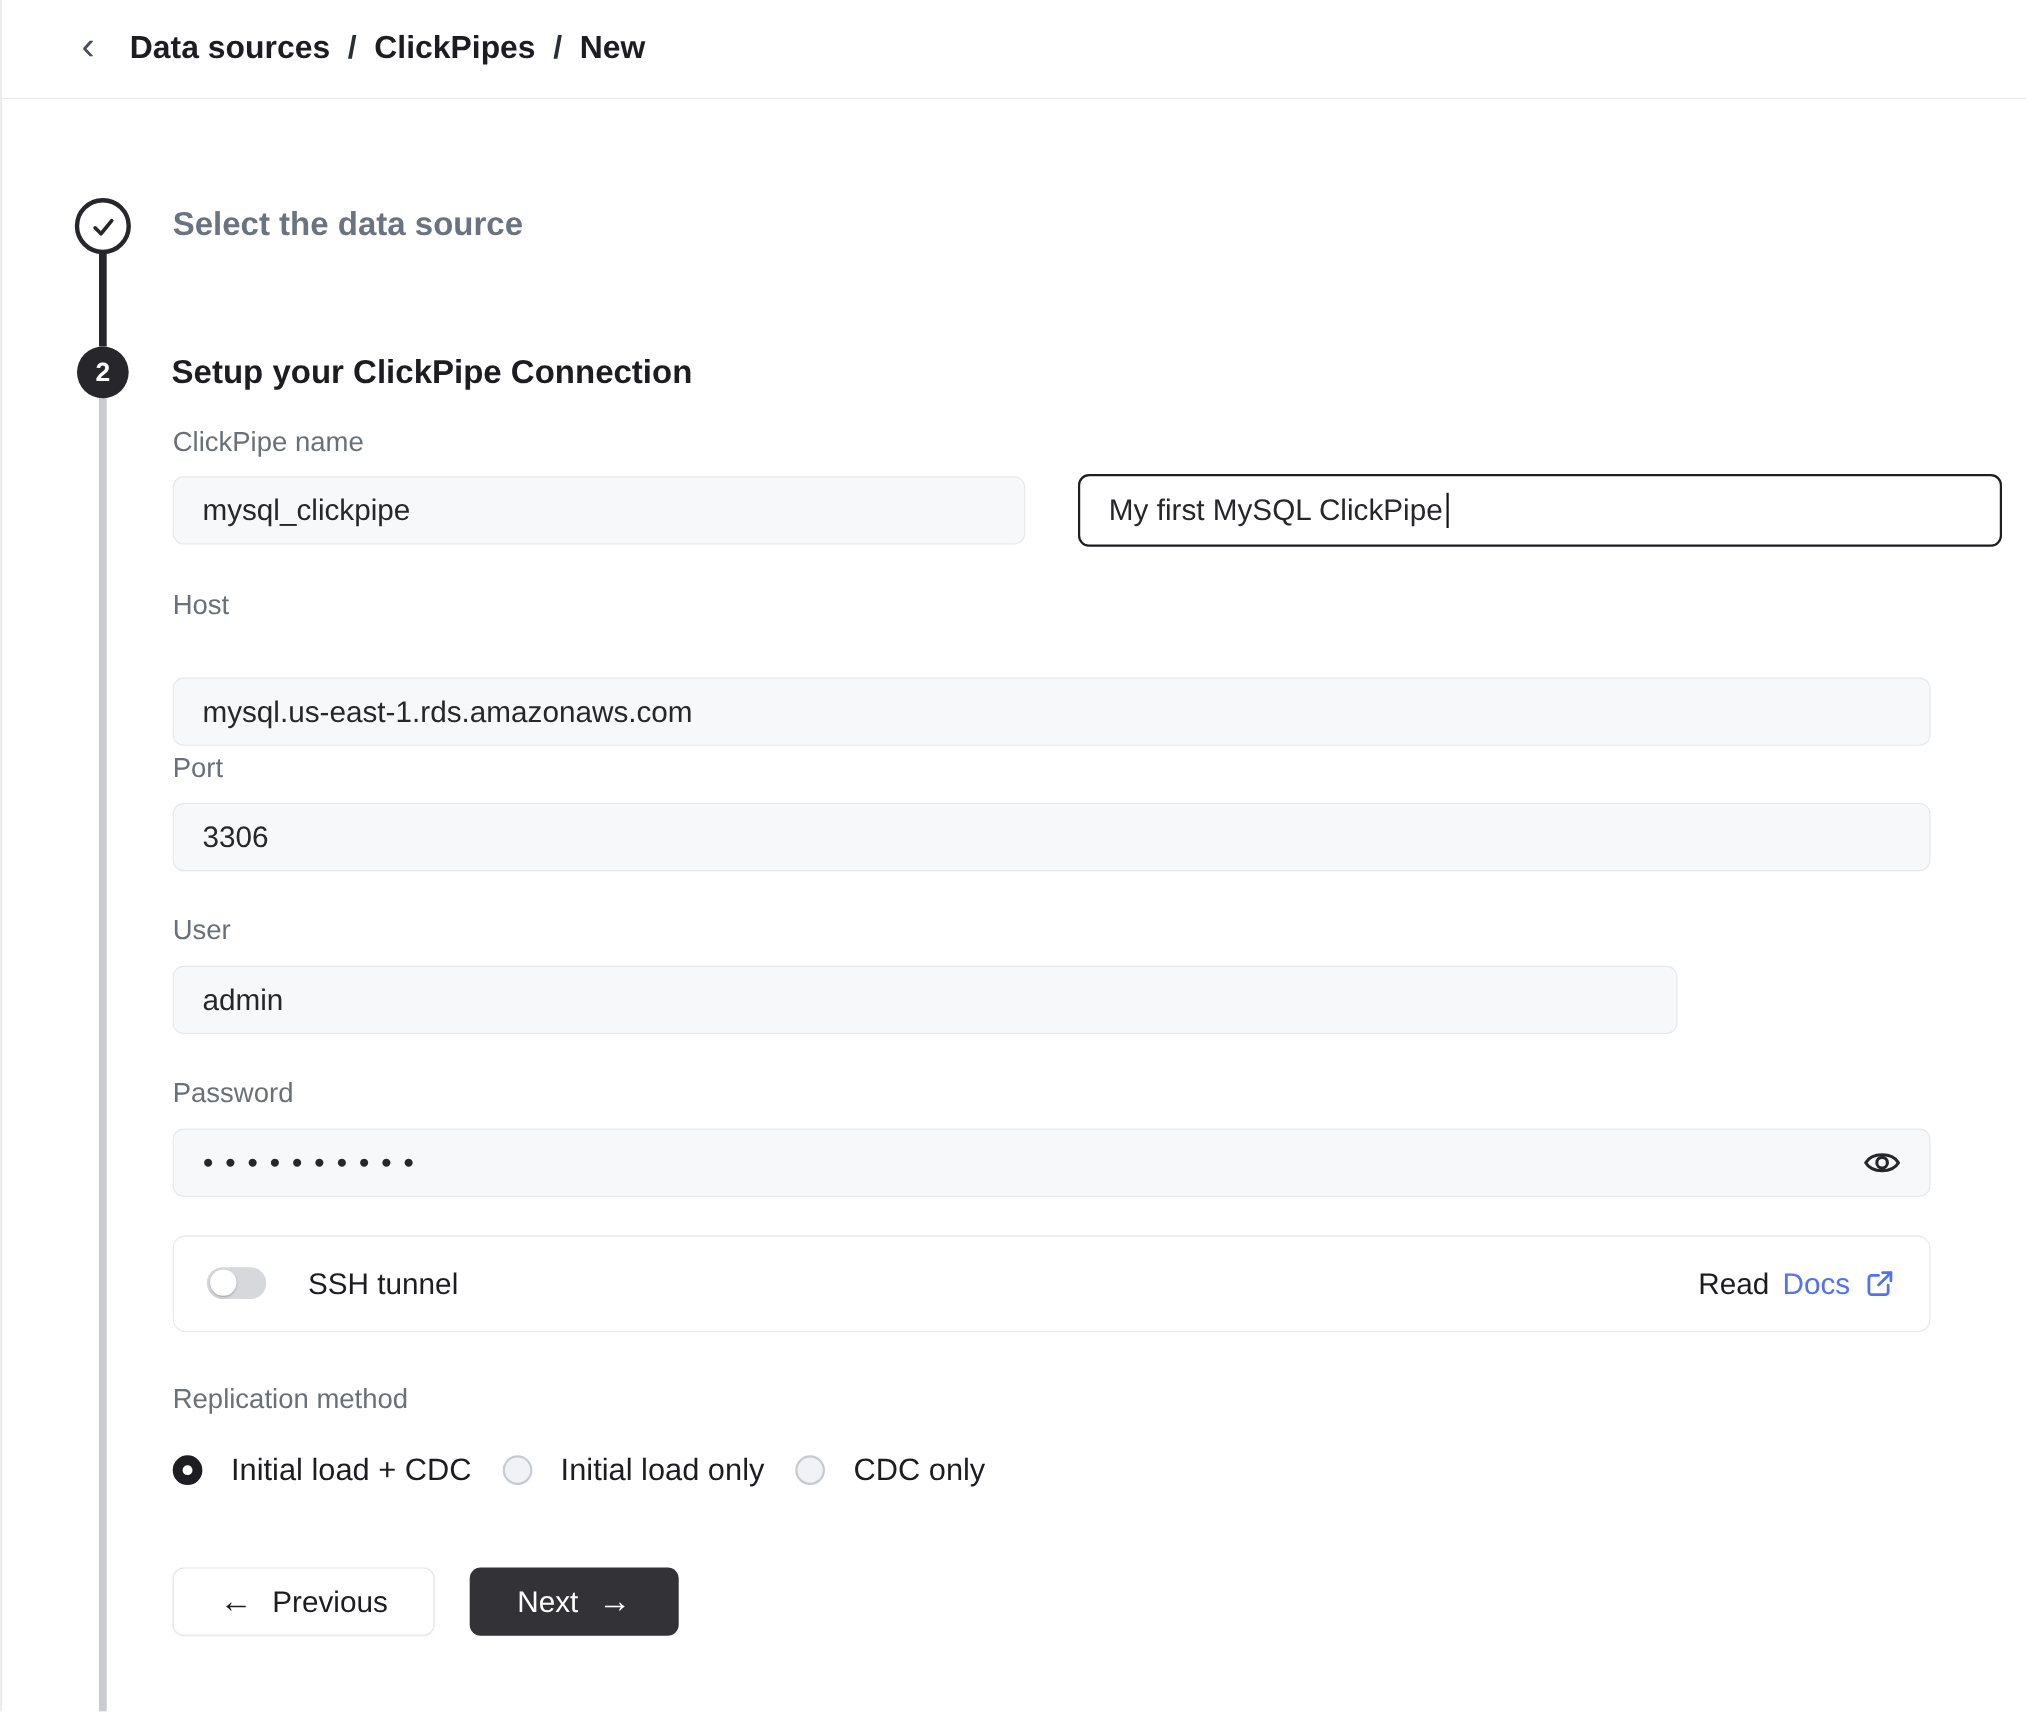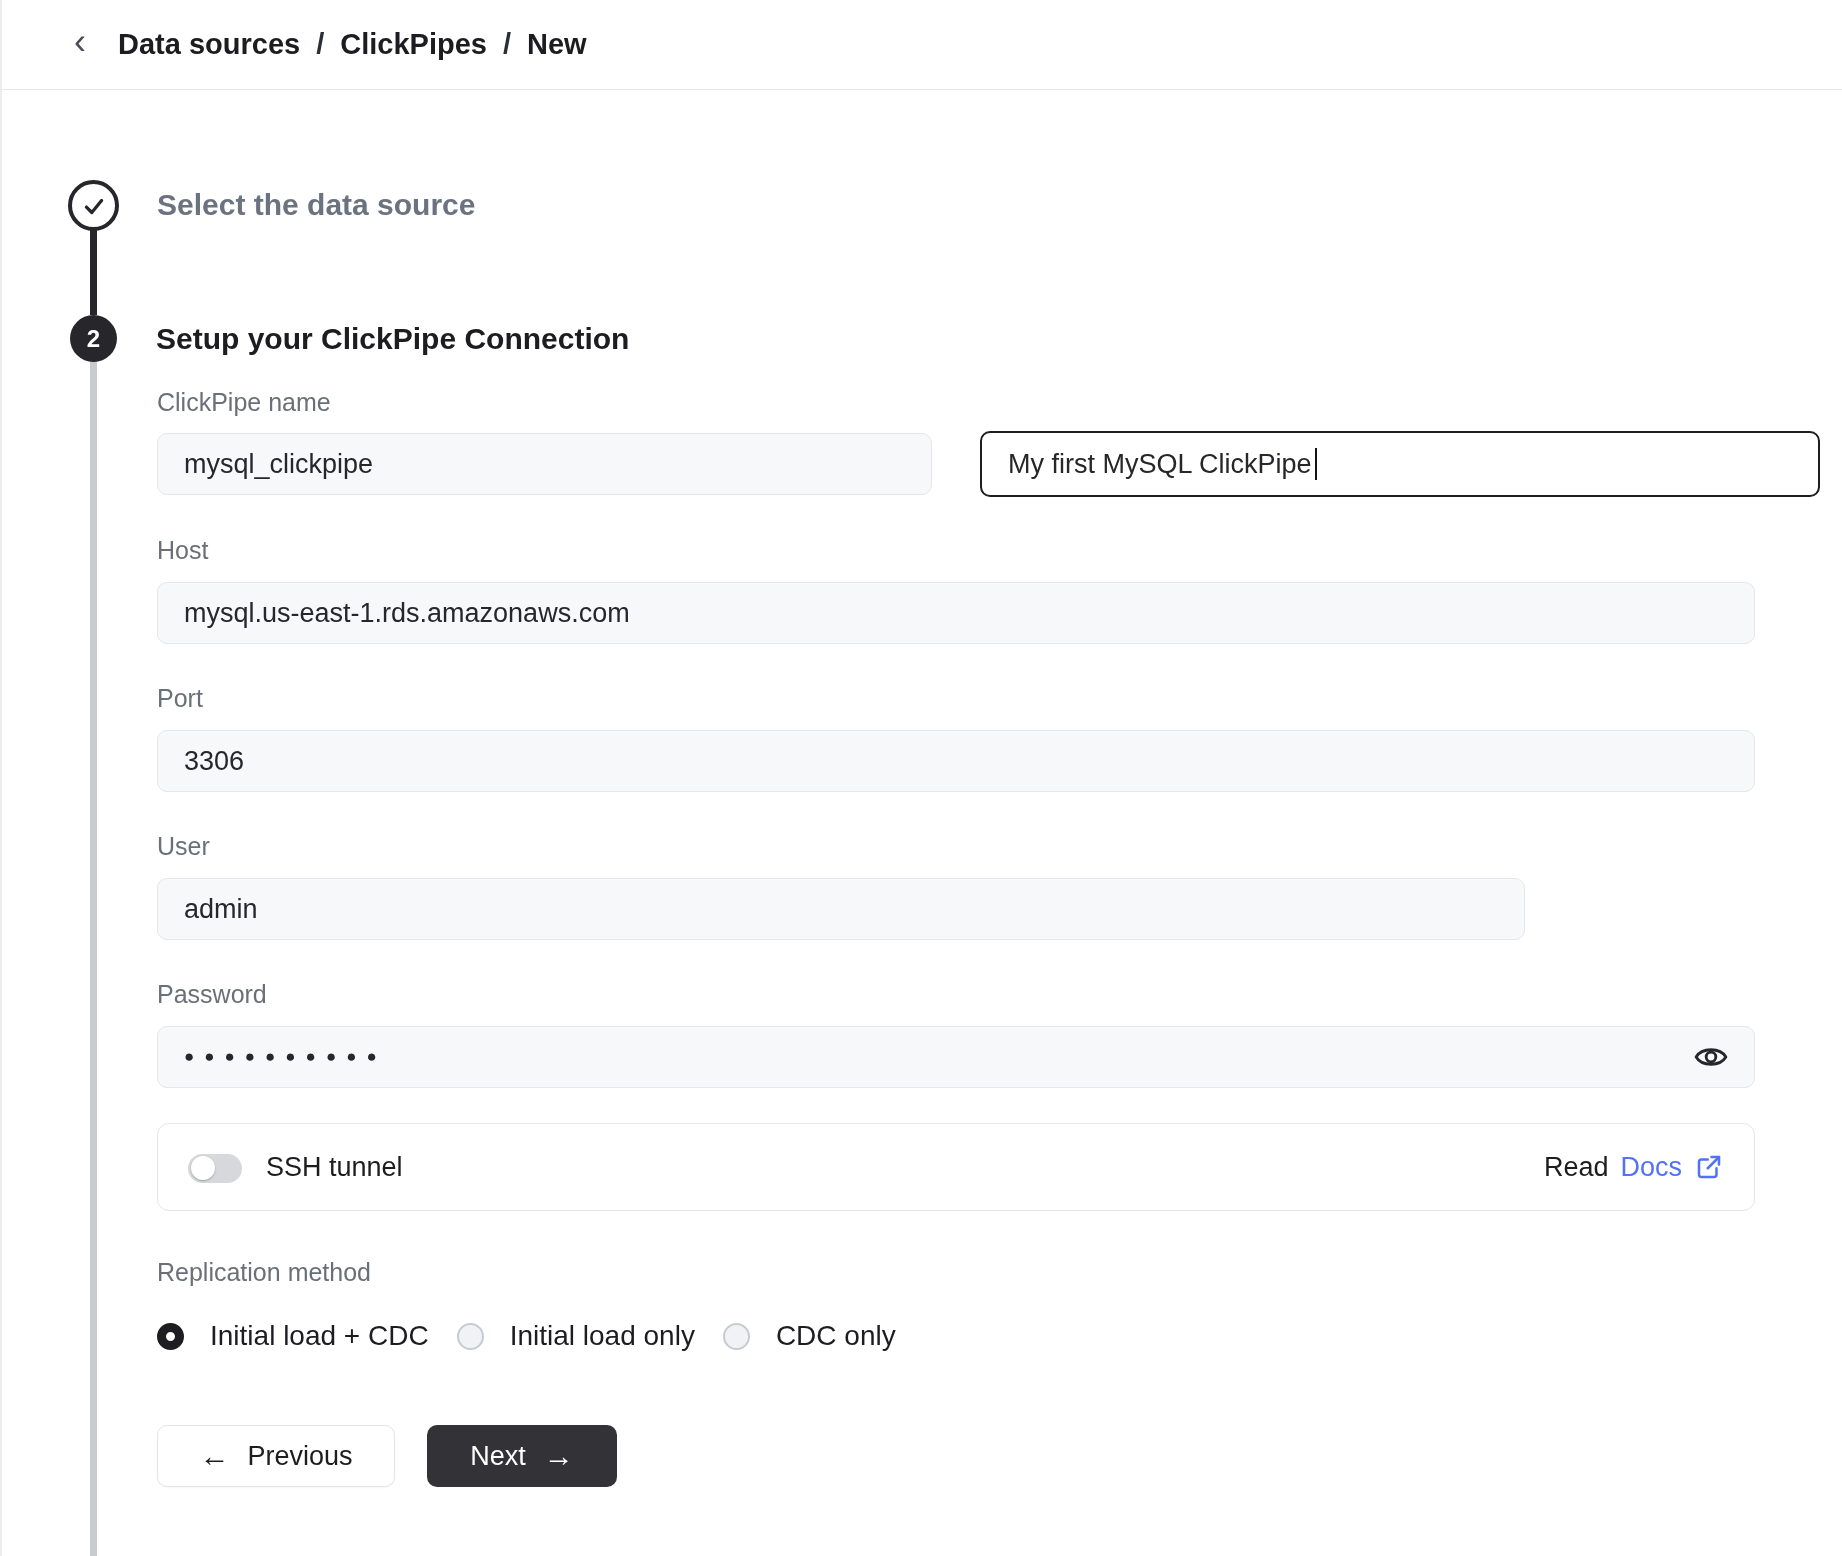--- a/index.html
+++ b/index.html
@@ -53,37 +53,37 @@
   .input-focused {
     background:#ffffff; border:2.5px solid #1d1d22;
   }
   .caret { display:inline-block; width:2.5px; height:32px; background:#111215; margin-left:3px; vertical-align:middle; }
 
   .lbl-name  { left:155px; top:388px; }
   .in-name   { left:155px; top:433px; width:775px; }
   .lbl-desc  { left:978px; top:388px;margin-top:44px; }
   .in-desc   { left:978px; top:431px; width:840px; height:66px; }
   .lbl-host  { left:155px; top:536px; }
-  .in-host   { left:155px; top:582px; width:1598px; }
+  .in-host   { left:155px; top:616px; width:1598px; }
   .lbl-port  { left:155px; top:684px; }
   .in-port   { left:155px; top:730px; width:1598px; }
   .lbl-user  { left:155px; top:832px; }
   .in-user   { left:155px; top:878px; width:1368px; }
   .lbl-pass  { left:155px; top:980px; }
   .in-pass   { left:155px; top:1026px; width:1598px; justify-content:space-between; }
   .pass-dots { font-size:17px; letter-spacing:10px; color:#26262b; }
   .eye { width:34px; height:34px; cursor:pointer; }
 
   
   .ssh-box {
     left:155px; top:1123px; width:1598px; height:88px;
     border:1px solid #e5e7ea; border-radius:12px; background:#fff;
     display:flex; align-items:center; padding:0 30px; justify-content:space-between;
   }
-  .ssh-left { display:flex; align-items:flex-end; gap:24px; }
+  .ssh-left { display:flex; align-items:flex-start; gap:38px; }
   .toggle {
     width:54px; height:29px; border-radius:15px; background:#d6d8db; position:relative; cursor:pointer;
   }
   .toggle .knob {
     position:absolute; left:3px; top:2.5px; width:24px; height:24px; border-radius:50%;
     background:#fff; box-shadow:0 1px 2px rgba(0,0,0,.25);
   }
   .ssh-label { font-size:27px; color:#1c1c21; }
   .ssh-right { display:flex; align-items:center; gap:12px; font-size:27px; }
   .docs-link { color:#5271f5; cursor:pointer; }

